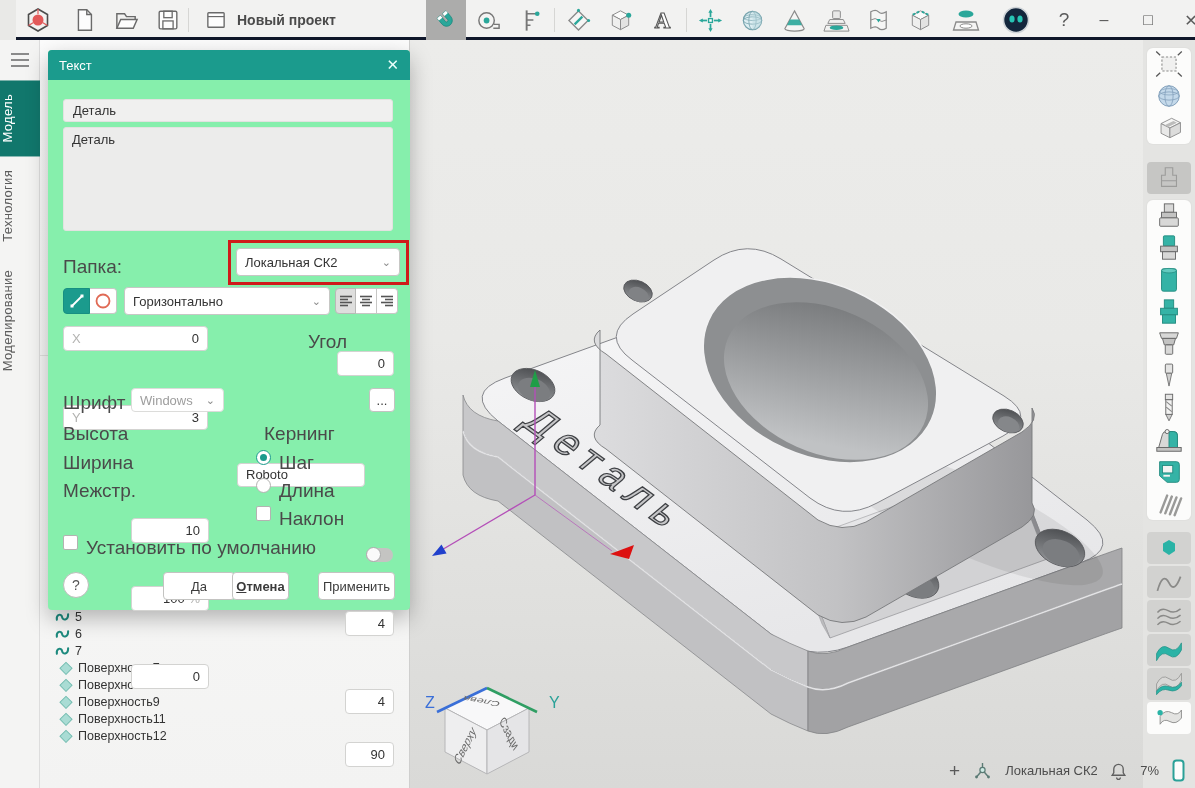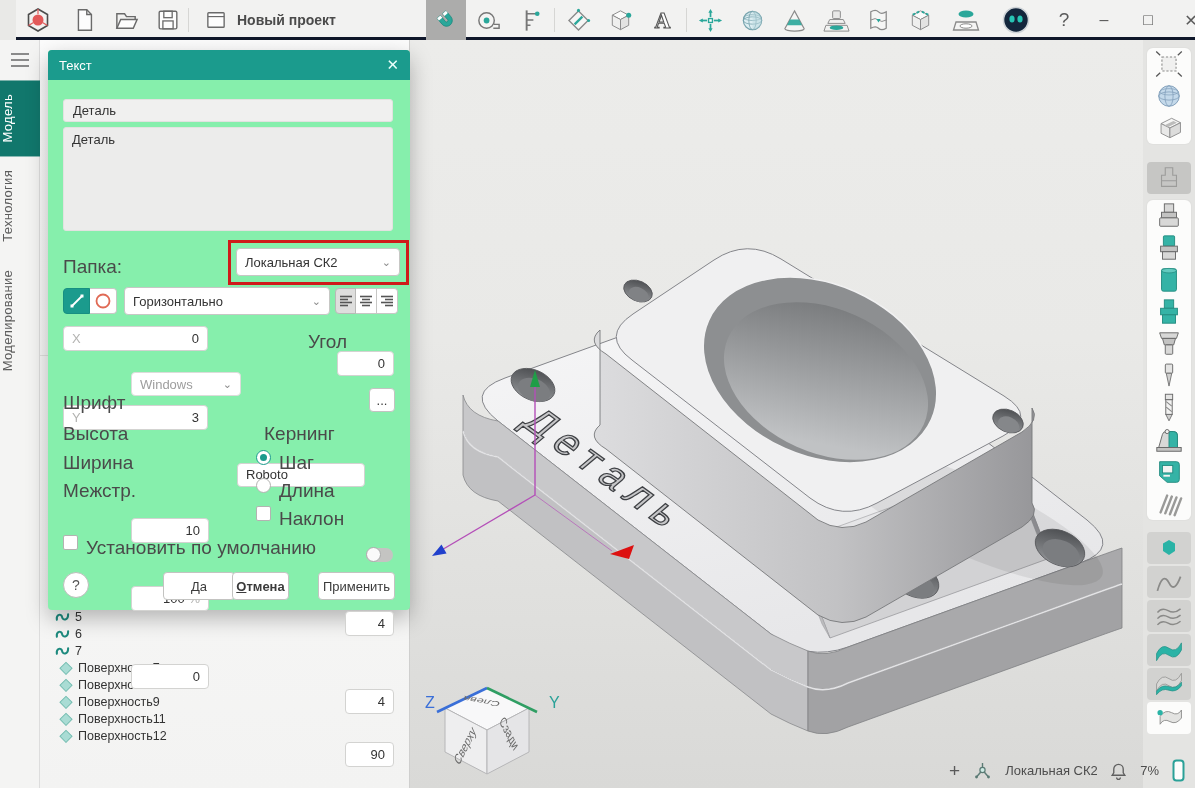--- a/index.html
+++ b/index.html
@@ -560,21 +560,21 @@
       <span class="lbl-grey abs" style="left:212px; top:251px;margin-left:48px;">Угол</span>
       <div class="numf abs" style="left:289px; top:246px; width:57px;">
         <span class="val">0</span>
       </div>
       <div class="numf abs" style="left:15px; top:275px; width:145px;">
         <span class="ph">Y</span>
         <span class="val">3</span>
       </div>
 
       <span class="lbl-grey abs" style="left:15px; top:312px;">Шрифт</span>
-      <div class="ddown disabled abs" style="left:83px; top:292px; width:110px;">
+      <div class="ddown disabled abs" style="left:83px; top:308px; width:93px;">
         <span>Windows</span>
         <span class="chev">⌄</span>
       </div>
       <div class="numf abs" style="left:189px; top:308px; width:128px; height:24px;">
         <span style="position:absolute; left:8px; top:3px; color:#333;">Roboto</span>
       </div>
       <button class="btn abs" style="left:321px; top:308px; width:26px; height:24px;">
         <span class="t">...</span>
       </button>
 

